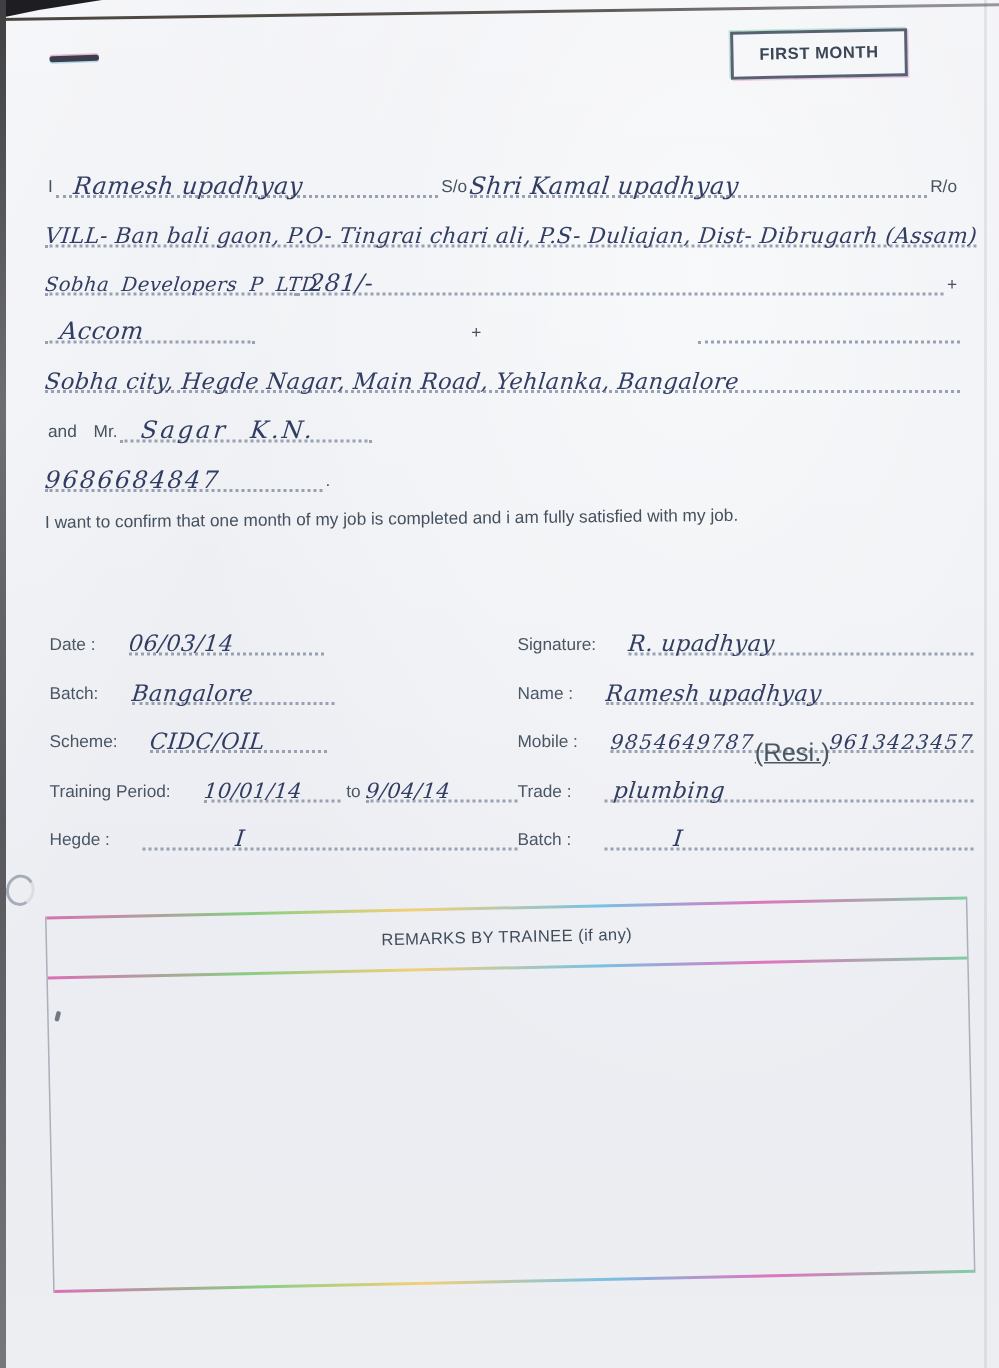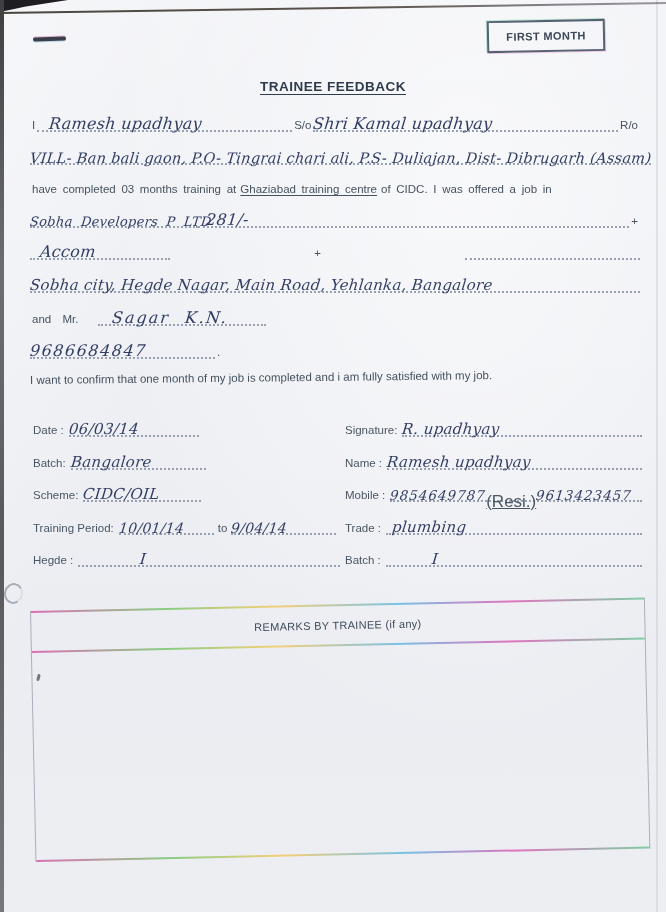--- a/index.html
+++ b/index.html
@@ -45,33 +45,33 @@
   .dotbox{border-bottom:2px dotted #97a1b1;display:flex;align-items:flex-end;
       overflow:visible;height:100%;}
   .grow{flex:1 1 auto;}
   .hw{font-family:"DejaVu Serif",serif;font-style:italic;color:#323d63;
       transform:skewX(-6deg);letter-spacing:.3px;line-height:1;position:relative;top:2px;}
   .hw-lg{font-size:16px;}
   .hw-md{font-size:14.5px;}
   .hw-sm{font-size:13px;}
   .ws2{word-spacing:2.5px;}
   .ws4{word-spacing:4px;}
-  .ws8{word-spacing:8px;gap:18px;}
+  .ws8{word-spacing:8px;}
   .ws13{word-spacing:13px;}
   .uline{text-decoration:underline;text-underline-offset:2px;}
   .confirm{margin-top:15px;white-space:nowrap;transform:rotate(-0.6deg);transform-origin:0 50%;
       font-size:11.5px;color:#45515e;}
 
   
   .details{position:absolute;left:33px;right:24px;top:417px;display:flex;}
   .col-l{width:312px;}
   .col-r{flex:1;}
   .frow{display:flex;align-items:flex-end;height:20px;margin-bottom:12.5px;
       font-size:11.5px;color:#4a5663;white-space:nowrap;}
-  .frow .lbl{padding-right:5px;padding-bottom:1px;}
+  .frow .lbl{padding-right:22px;padding-bottom:1px;}
   .frow .dotbox{height:20px;}
   .frow .hw{font-size:15px;}
   .midword{padding:0 4px 1px 4px;}
   .pad60{padding-left:62px;}
   .pad45{padding-left:46px;}
   .resi{font-size:17px;color:#4a5663;font-style:normal;transform:none;position:relative;top:12px;text-decoration:underline;}
 
   
   .remarks{position:absolute;left:30px;top:611px;width:613px;height:251px;
       transform:rotate(-1.25deg);transform-origin:0 0;
@@ -93,23 +93,20 @@
   <div class="edge-left"></div>
   <div class="right-fold"></div>
   <div class="dash-mark"></div>
   <div class="ring-artifact"></div>
   <div class="tick-artifact"></div>
 
   <div class="stamp">
     <span>FIRST MONTH</span>
   </div>
 
-  <div class="title">
-    <span>TRAINEE FEEDBACK</span>
-  </div>
 
   <div class="para">
 
     <div class="pline">
       <span class="txt">I</span>
       <span class="dotbox" style="width:255px;">
         <span class="hw hw-lg" style="padding-left:12px;">Ramesh upadhyay</span>
       </span>
       <span class="txt">S/o</span>
       <span class="dotbox grow">
@@ -117,25 +114,20 @@
       </span>
       <span class="txt">R/o</span>
     </div>
 
     <div class="pline">
       <span class="dotbox grow">
         <span class="hw hw-md">VILL- Ban bali gaon, P.O- Tingrai chari ali, P.S- Duliajan, Dist- Dibrugarh (Assam)</span>
       </span>
     </div>
 
-    <div class="pline ws2" style="height:31px;">
-      <span class="txt">have completed 03 months training at</span>
-      <span class="txt uline">Ghaziabad training centre</span>
-      <span class="txt">of CIDC. I was offered a job in</span>
-    </div>
 
     <div class="pline ws4" style="height:32px;">
       <span class="dotbox" style="width:168px;">
         <span class="hw hw-sm">Sobha Developers P LTD</span>
       </span>
       <span class="dotbox grow">
         <span class="hw hw-lg" style="padding-left:8px;">281/-</span>
       </span>
       <span class="txt">+</span>
     </div>

